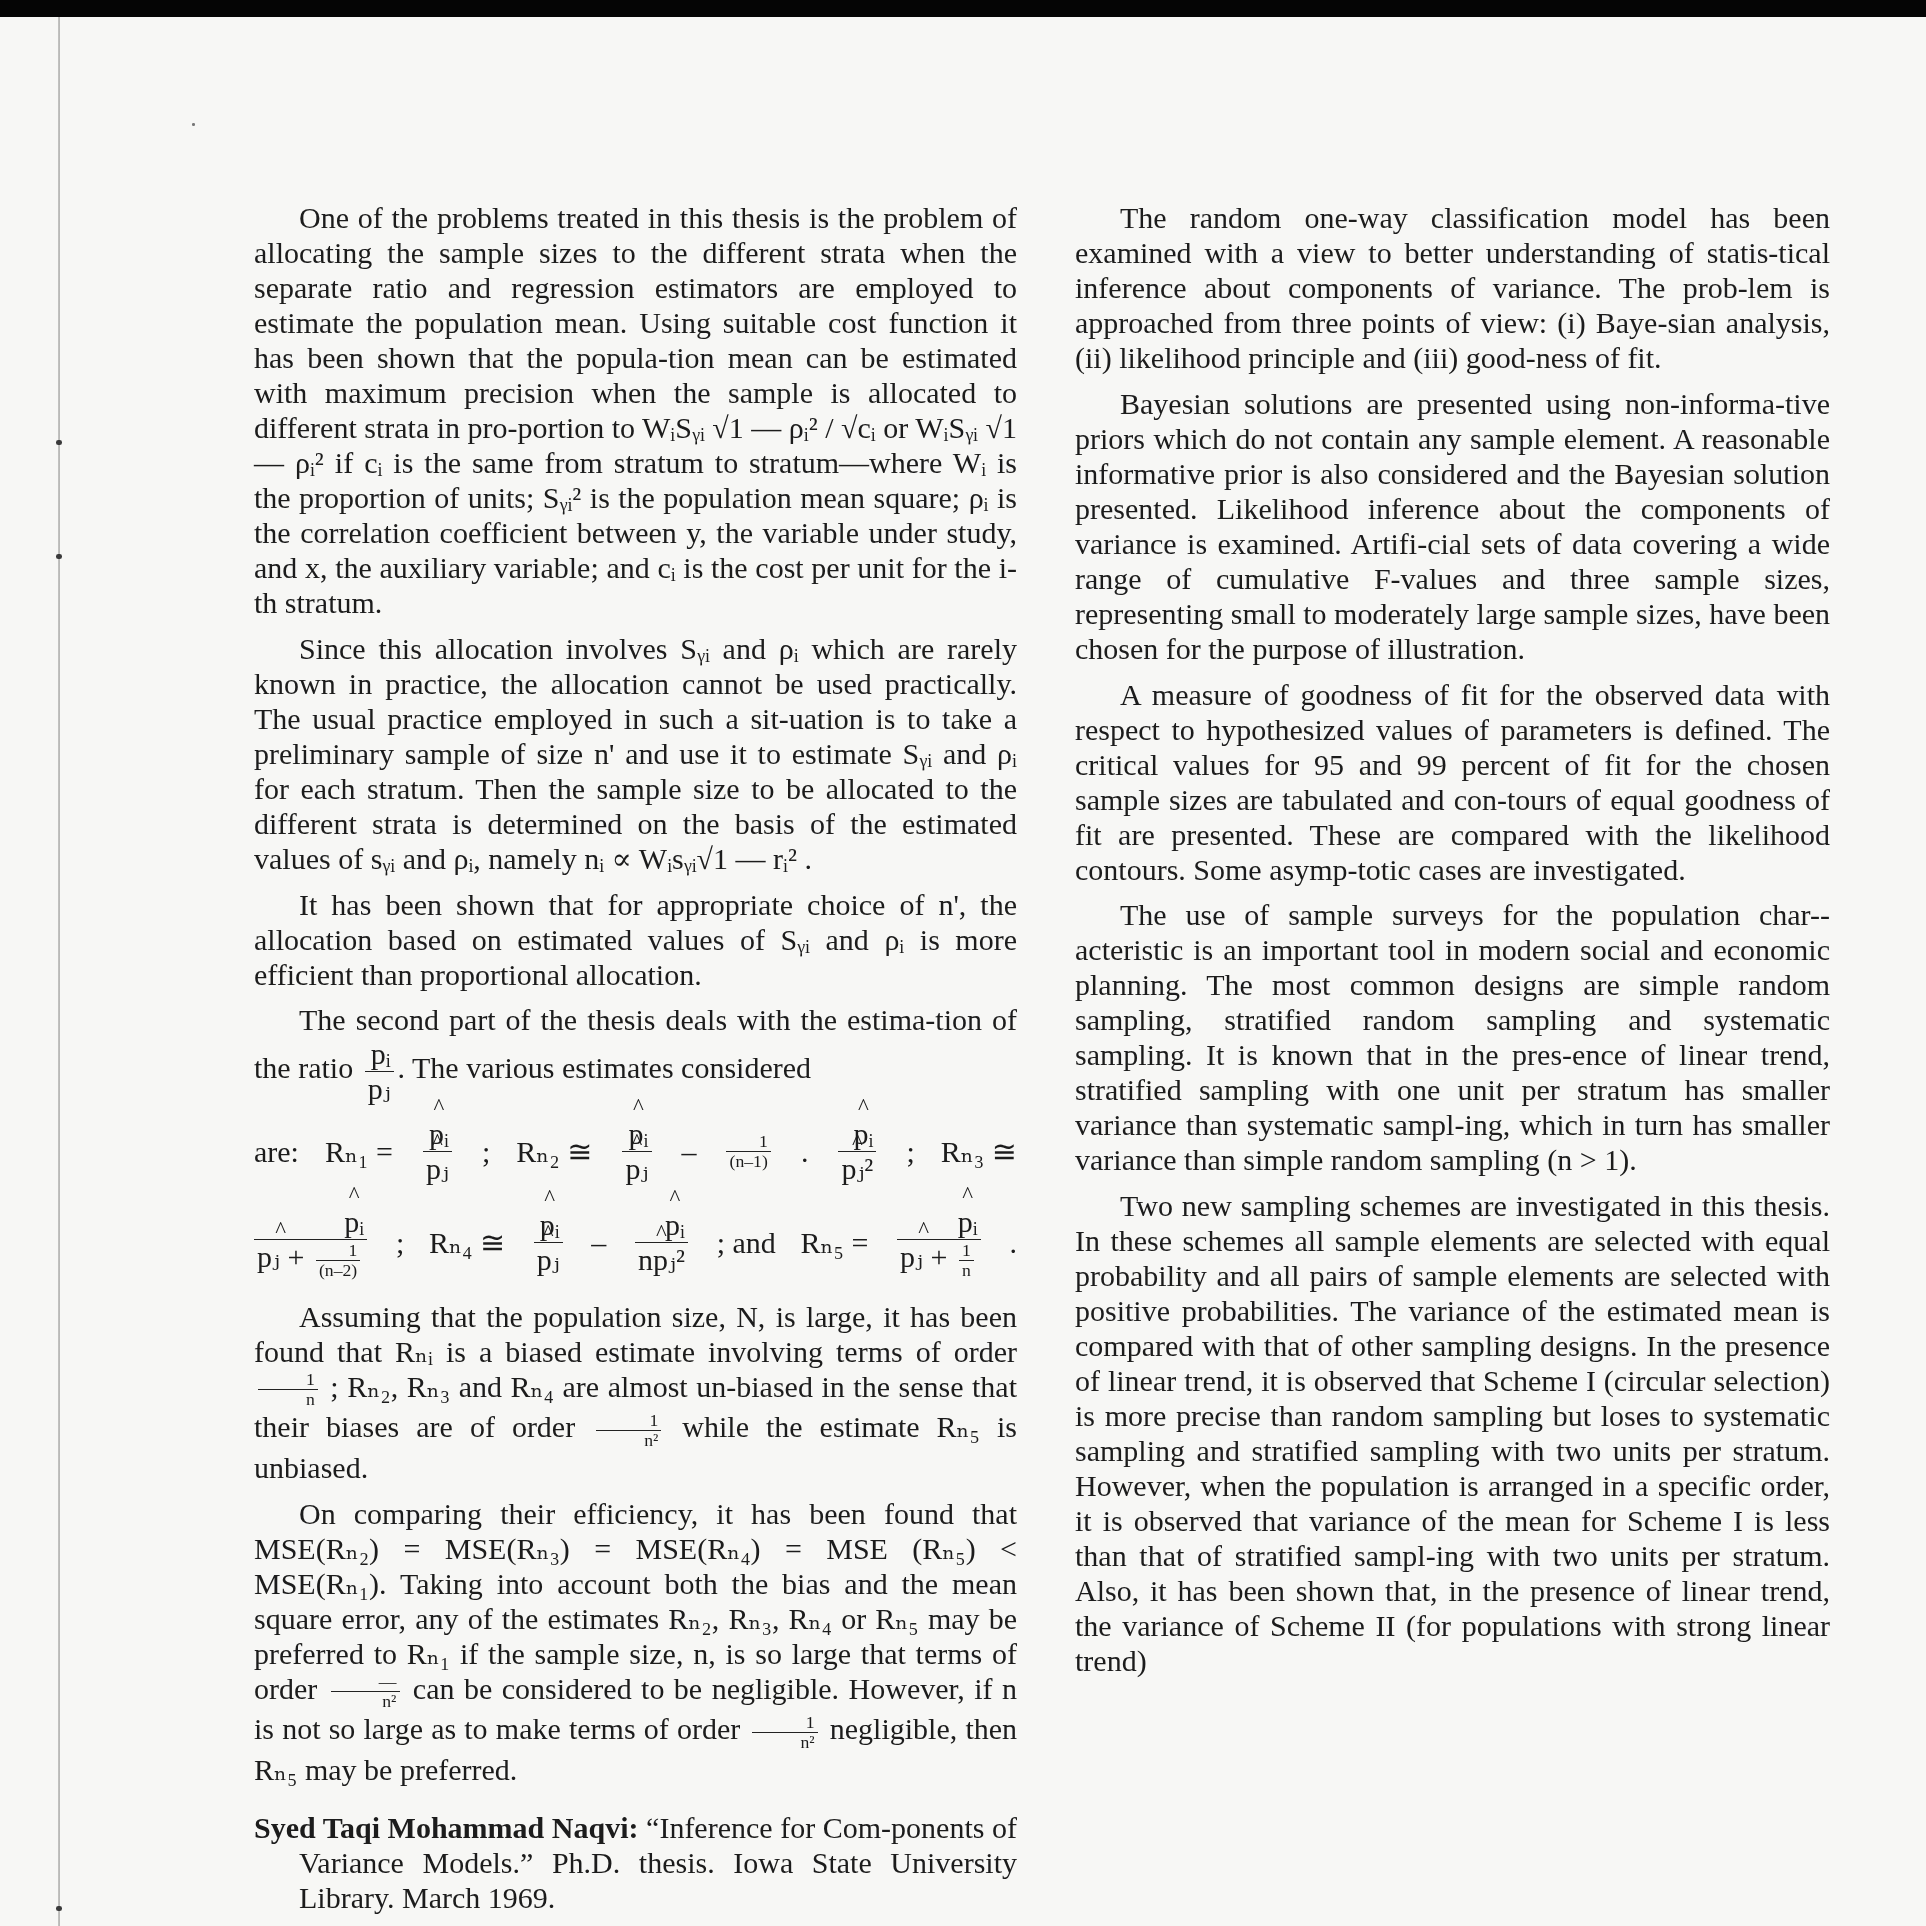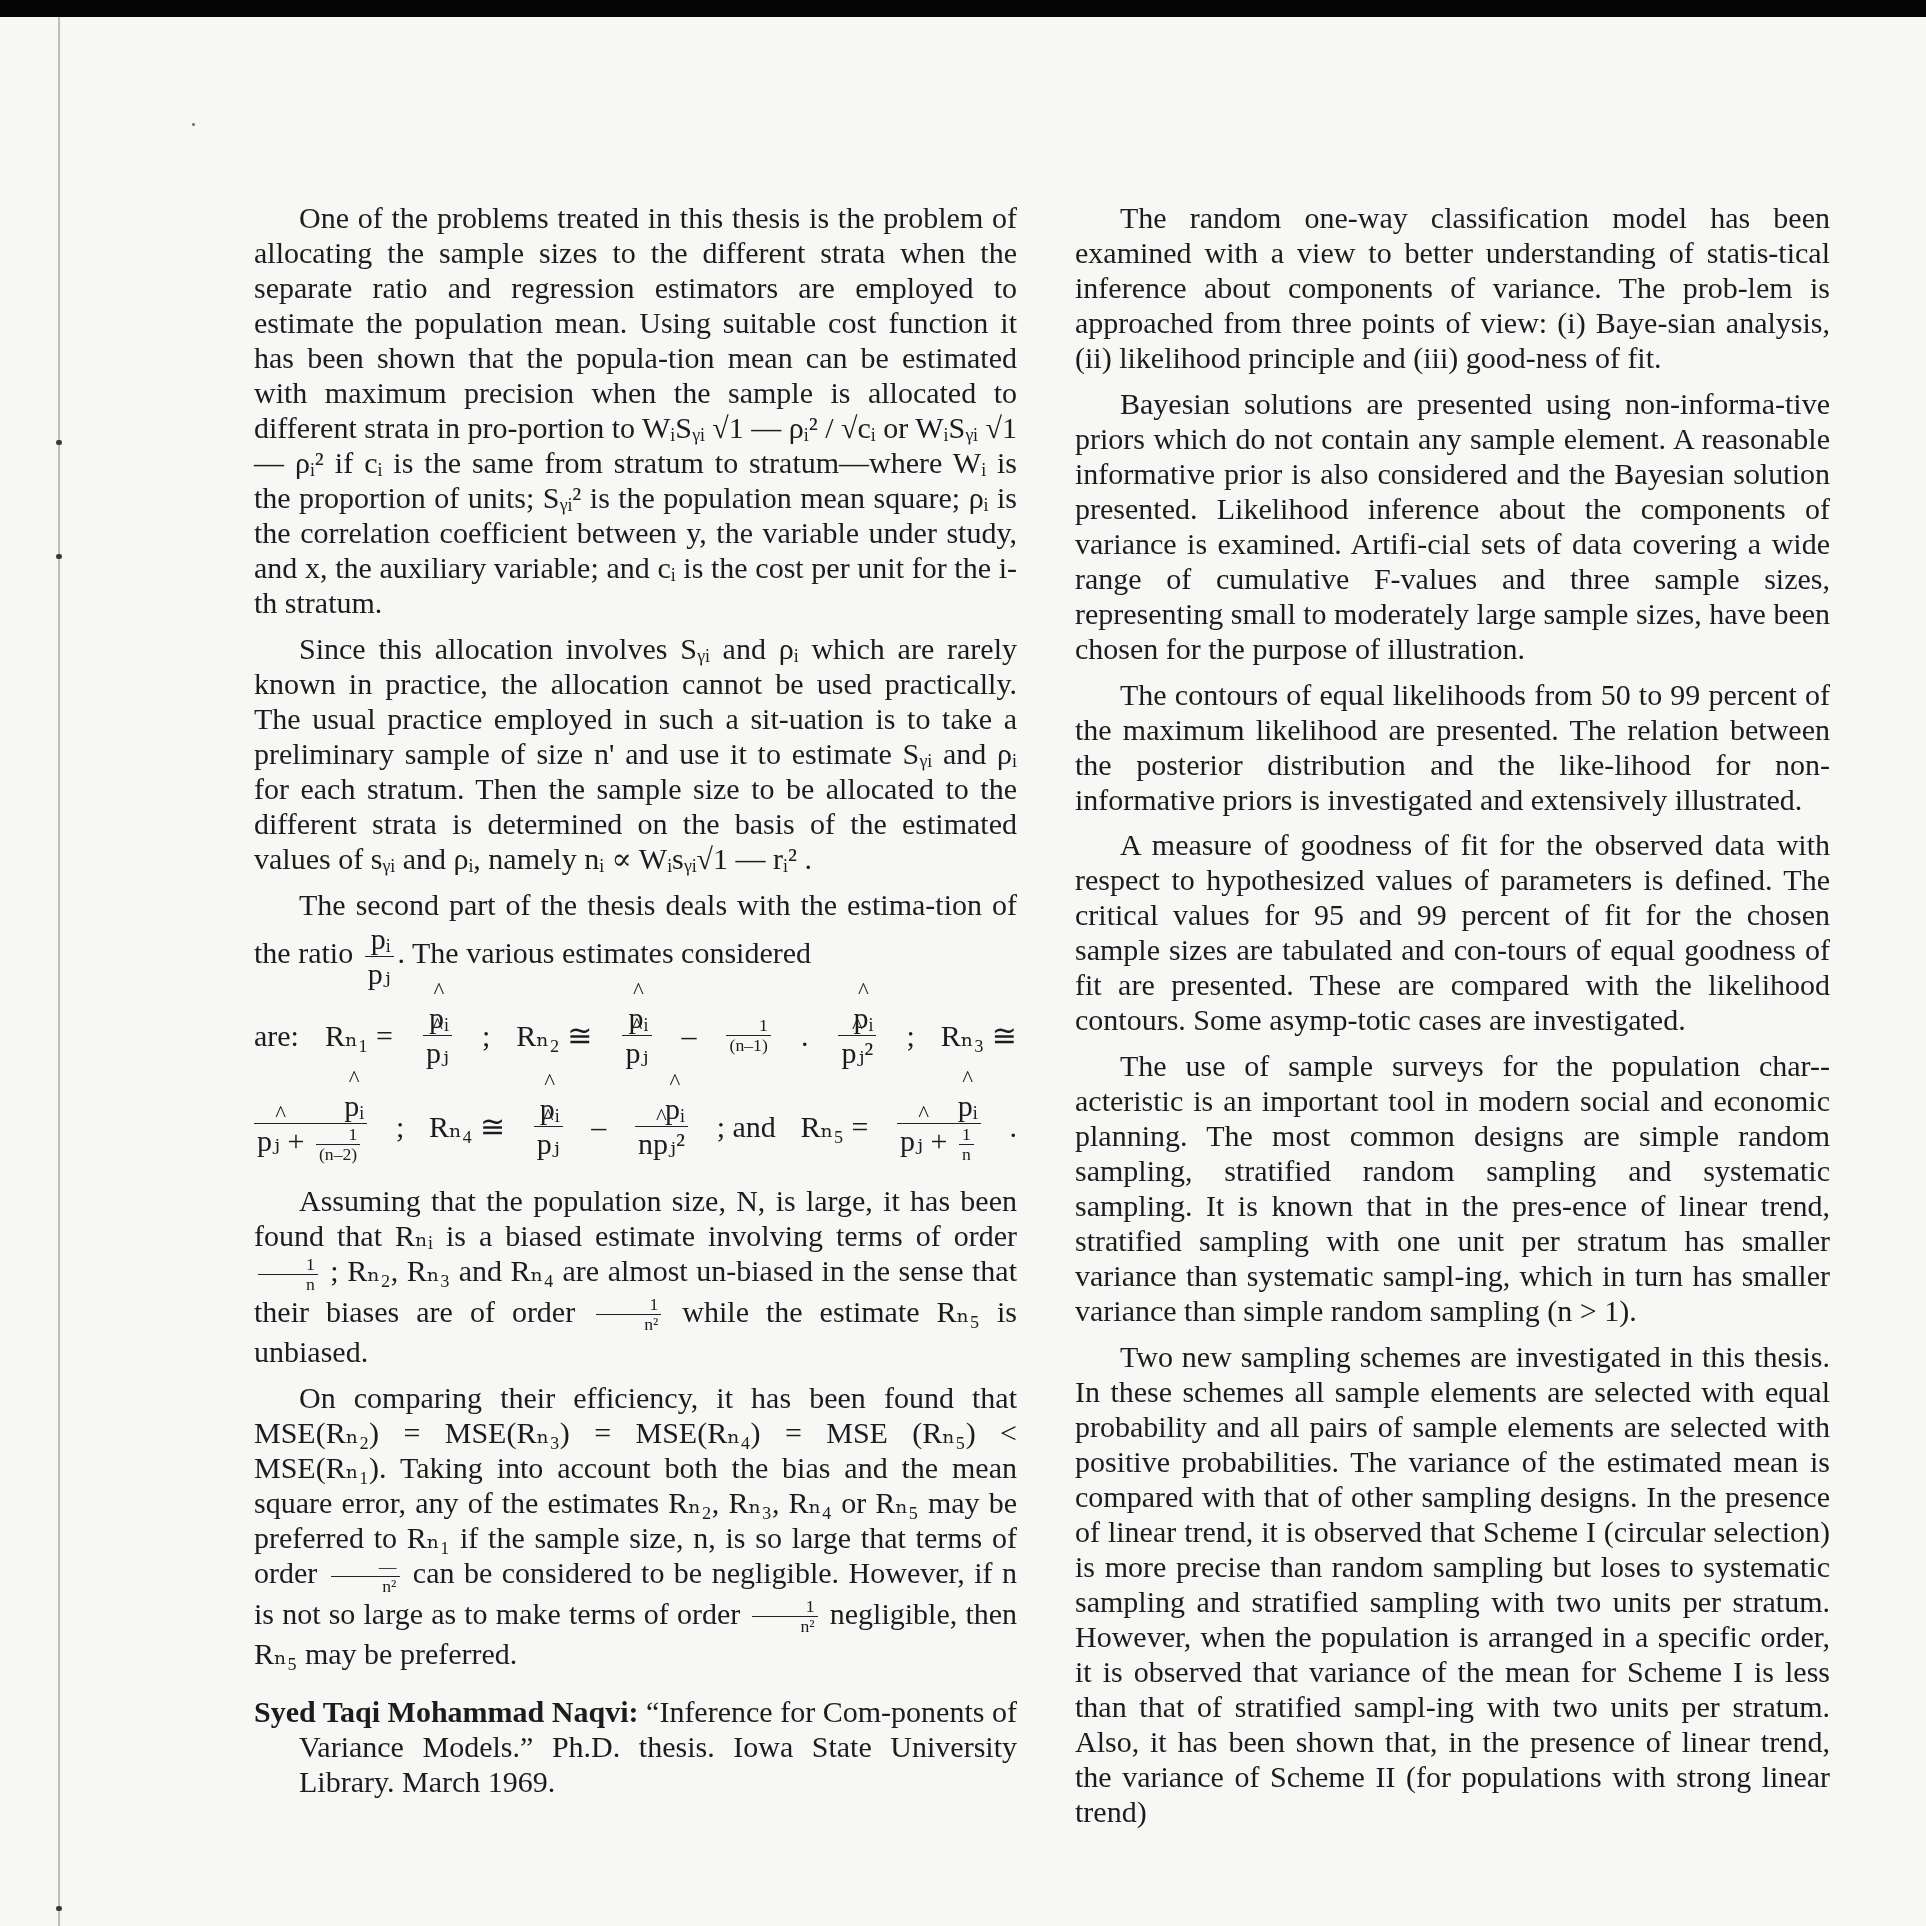--- a/index.html
+++ b/index.html
@@ -49,20 +49,21 @@
     <span>or</span>
     <span>WᵢSᵧᵢ √1 — ρᵢ²</span>
     <span>if cᵢ is the same from stratum to stratum—where Wᵢ is the proportion of units; Sᵧᵢ² is the population mean square; ρᵢ is the correlation coefficient between y, the variable under study, and x, the auxiliary variable; and cᵢ is the cost per unit for the i-th stratum.</span>
   </p>
 
   <p>
     <span>Since this allocation involves Sᵧᵢ and ρᵢ which are rarely known in practice, the allocation cannot be used practically. The usual practice employed in such a sit-­uation is to take a preliminary sample of size n' and use it to estimate Sᵧᵢ and ρᵢ for each stratum. Then the sample size to be allocated to the different strata is determined on the basis of the estimated values of sᵧᵢ and ρᵢ, namely</span>
     <span>nᵢ ∝ Wᵢsᵧᵢ√1 — rᵢ² .</span>
   </p>
 
+  <p>It has been shown that for appropriate choice of n', the allocation based on estimated values of Sᵧᵢ and ρᵢ is more efficient than proportional allocation.</p>
 
   <p>
     <span>The second part of the thesis deals with the estima-­tion of the ratio</span>
     <span class="frac" style="text-indent:0">
       <span class="num">pᵢ</span>
       <span class="den">pⱼ</span>
     </span><span>. The various estimates considered</span>
   </p>
 
   <div class="eqline">
@@ -159,18 +160,17 @@
 
   <div class="entry">
     <span class="author">Syed Taqi Mohammad Naqvi:</span>
     <span>“Inference for Com-­ponents of Variance Models.” Ph.D. thesis. Iowa State University Library. March 1969.</span>
   </div>
 </div>
 
 <div class="col col-right">
   <p>The random one-way classification model has been examined with a view to better understanding of statis-­tical inference about components of variance. The prob-­lem is approached from three points of view: (i) Baye-­sian analysis, (ii) likelihood principle and (iii) good-­ness of fit.</p>
   <p>Bayesian solutions are presented using non-informa-­tive priors which do not contain any sample element. A reasonable informative prior is also considered and the Bayesian solution presented. Likelihood inference about the components of variance is examined. Artifi-­cial sets of data covering a wide range of cumulative F-values and three sample sizes, representing small to moderately large sample sizes, have been chosen for the purpose of illustration.</p>
-  <p>The contours of equal likelihoods from 50 to 99 percent of the maximum likelihood are presented. The relation between the posterior distribution and the like-­lihood for non-informative priors is investigated and extensively illustrated.</p>
   <p>A measure of goodness of fit for the observed data with respect to hypothesized values of parameters is defined. The critical values for 95 and 99 percent of fit for the chosen sample sizes are tabulated and con-­tours of equal goodness of fit are presented. These are compared with the likelihood contours. Some asymp-­totic cases are investigated.</p>
   <p>The use of sample surveys for the population char-­acteristic is an important tool in modern social and economic planning. The most common designs are simple random sampling, stratified random sampling and systematic sampling. It is known that in the pres-­ence of linear trend, stratified sampling with one unit per stratum has smaller variance than systematic sampl-­ing, which in turn has smaller variance than simple random sampling (n &gt; 1).</p>
   <p>Two new sampling schemes are investigated in this thesis. In these schemes all sample elements are selected with equal probability and all pairs of sample elements are selected with positive probabilities. The variance of the estimated mean is compared with that of other sampling designs. In the presence of linear trend, it is observed that Scheme I (circular selection) is more precise than random sampling but loses to systematic sampling and stratified sampling with two units per stratum. However, when the population is arranged in a specific order, it is observed that variance of the mean for Scheme I is less than that of stratified sampl-­ing with two units per stratum. Also, it has been shown that, in the presence of linear trend, the variance of Scheme II (for populations with strong linear trend)</p>
 </div>
 
 
 </body></html>

